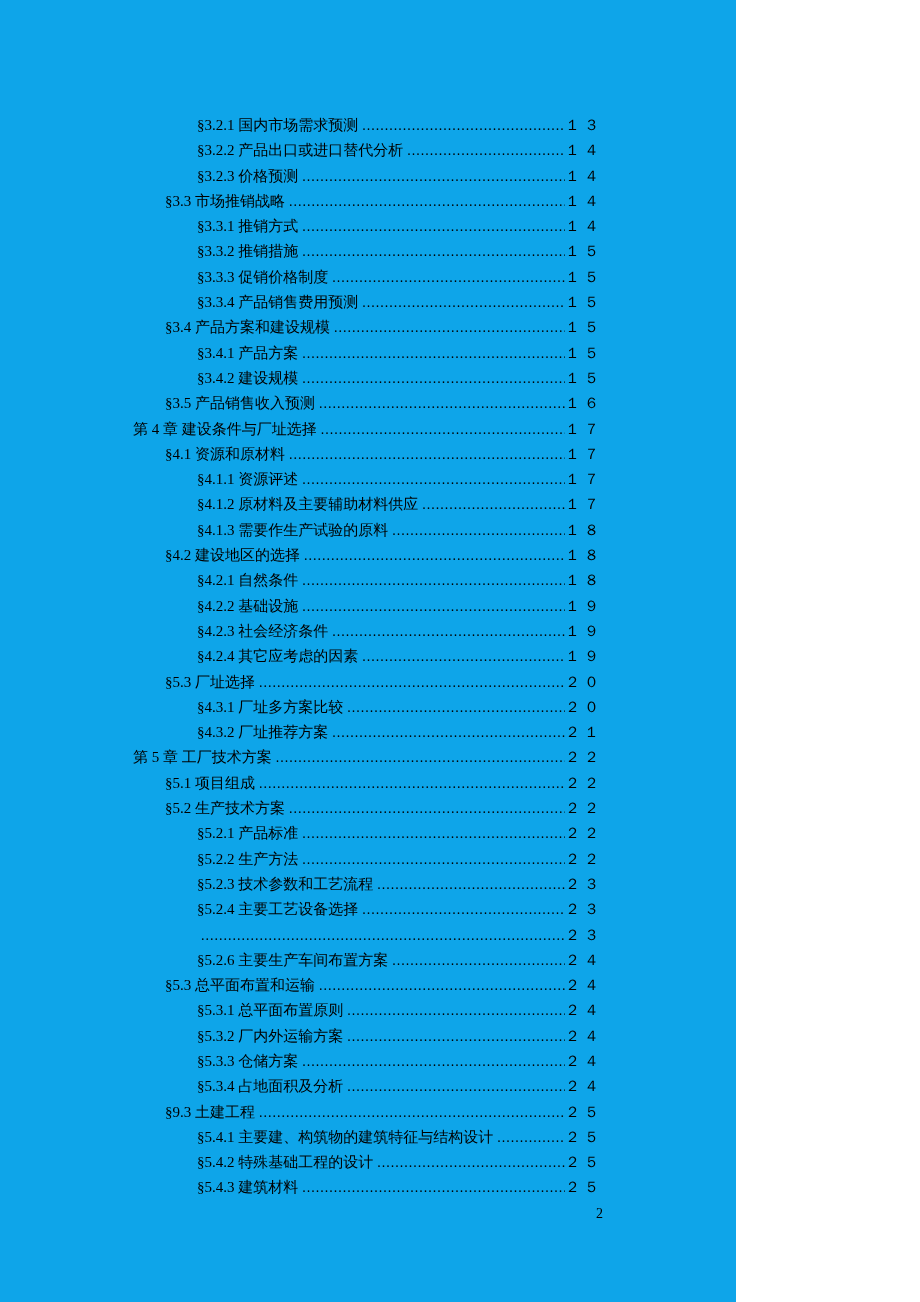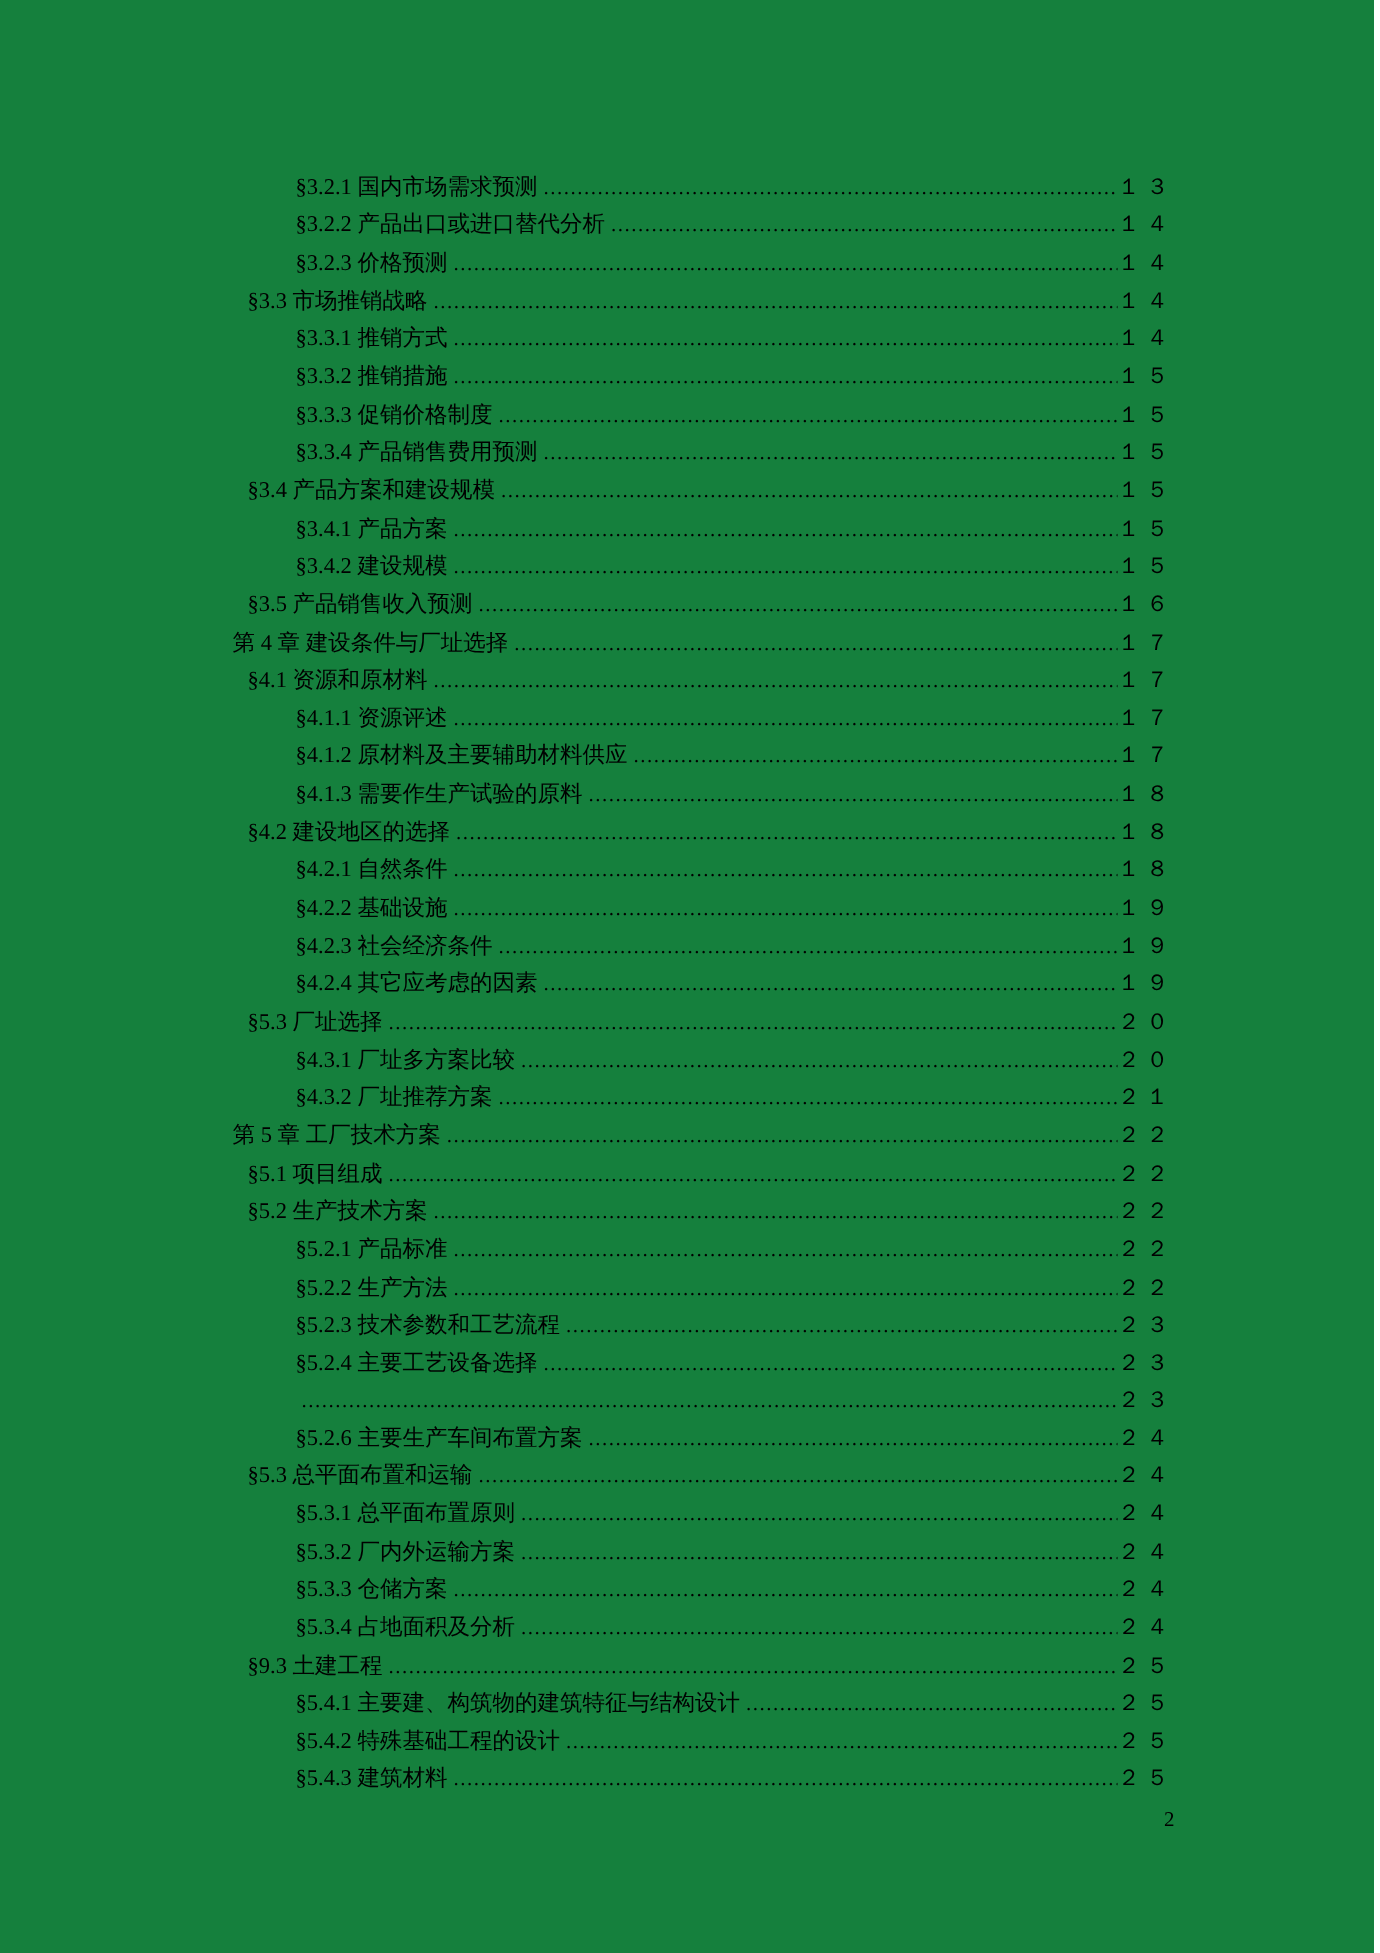--- a/index.html
+++ b/index.html
@@ -3,58 +3,57 @@
 <meta charset="utf-8">
 <style>
   html, body {
     margin: 0;
     padding: 0;
     background: #fff;
     width: 920px;
   }
   .page {
     position: relative;
-    width: 916px;
+    width: 736px;
     height: 1302px;
-    background: #15803d;
+    background: #0ea5e9;
     font-family: "SimSun", "宋体", serif;
     color: #000;
   }
   .toc {
     position: absolute;
     left: 133px;
     right: 133px;
     top: 113px;
   }
   .row {
     display: flex;
     align-items: baseline;
     font-size: 15px;
     line-height: 24.3px;
     white-space: nowrap;
   }
-  .ind0 { padding-left: 0; margin-left: 22px; }
+  .ind0 { padding-left: 0; }
   .ind1 { padding-left: 32px; }
   .ind2 { padding-left: 64px; }
   .label { flex: 0 0 auto; }
   .dots {
     flex: 1 1 auto;
     overflow: hidden;
     letter-spacing: 1px;
     font-size: 14px;
     padding: 0 4px;
   }
   .dots::after {
     content: ".................................................................................................................................................................................................................";
   }
   .pagenum {
     flex: 0 0 auto;
     letter-spacing: 4px;
     text-align: right;
-    font-family: Liberation Mono, monospace;
   }
   .footer-pn {
     position: absolute;
     right: 133px;
     bottom: 80px;
     font-size: 14px;
     font-family: "Times New Roman", serif;
   }
 </style>
 </head>

